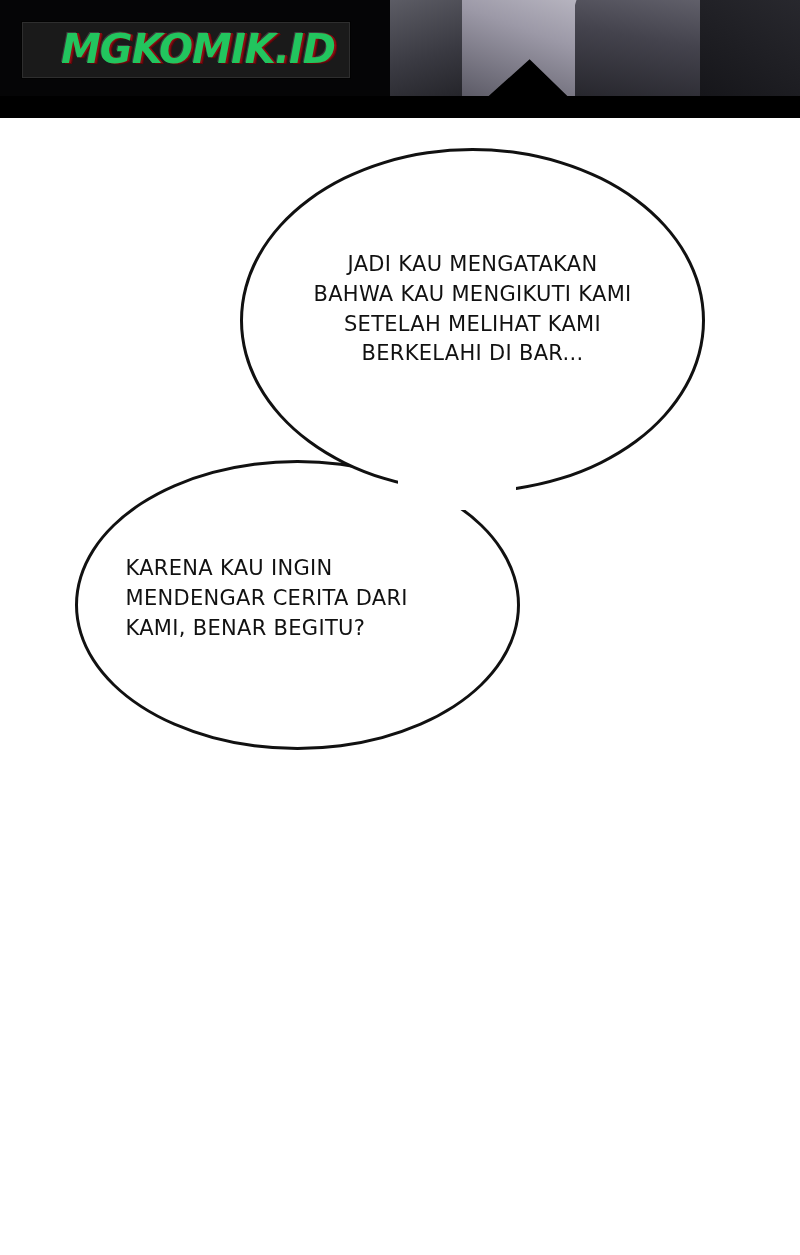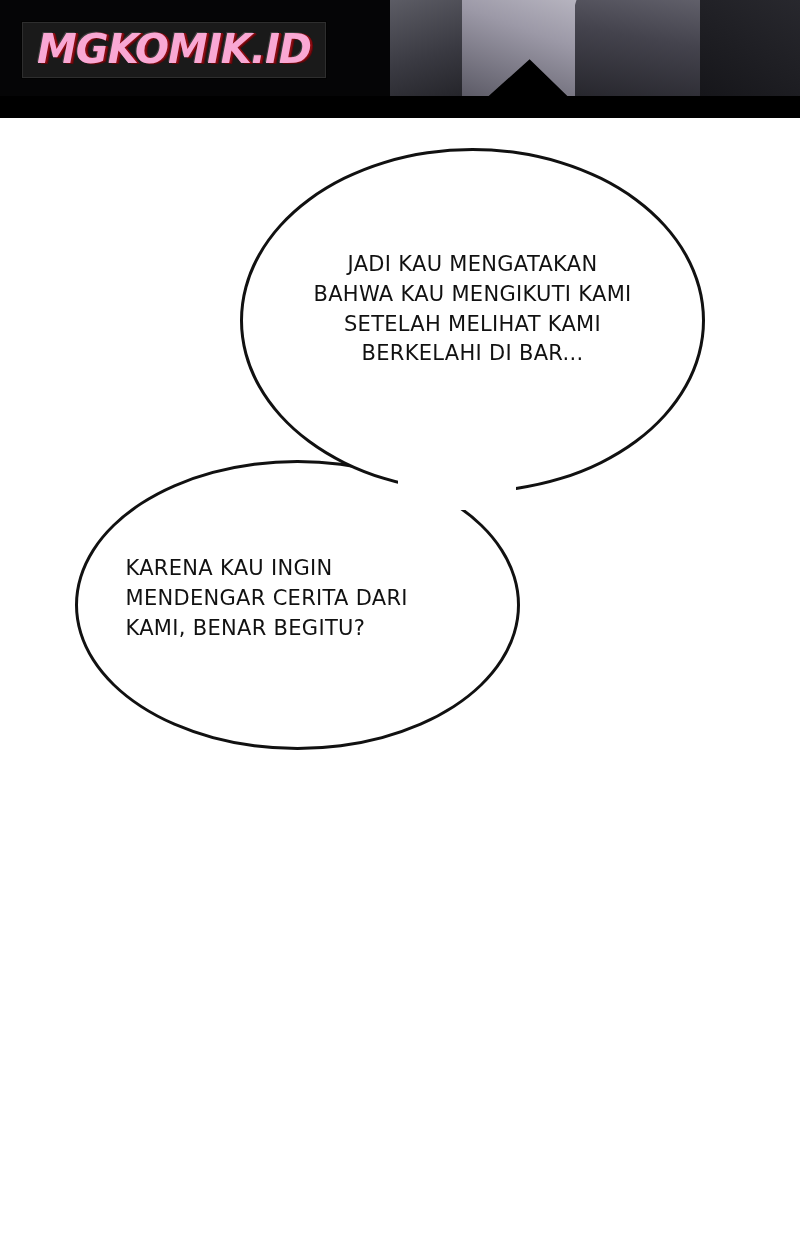--- a/index.html
+++ b/index.html
@@ -90,26 +90,27 @@
     border: 1px solid #2e2e2e;
     box-shadow: 0 0 0 1px rgba(0,0,0,0.6);
   }
   .watermark-text {
     font-family: "DejaVu Sans", sans-serif;
     font-weight: bold;
     font-style: italic;
     font-size: 40px;
     letter-spacing: -1px;
     line-height: 1;
-    color: #f9a8d4;
+    color: #22c55e;
     text-shadow:
       2px 0 0 #8b0c12,
       3px 1px 0 #5d070b,
       -1px -1px 0 #3b3b3b;
     white-space: nowrap;
+    margin-left: 24px;
   }
 
   
   .balloon {
     position: absolute;
     background: #ffffff;
     border: 3px solid #111111;
     box-sizing: border-box;
     display: flex;
     align-items: center;

